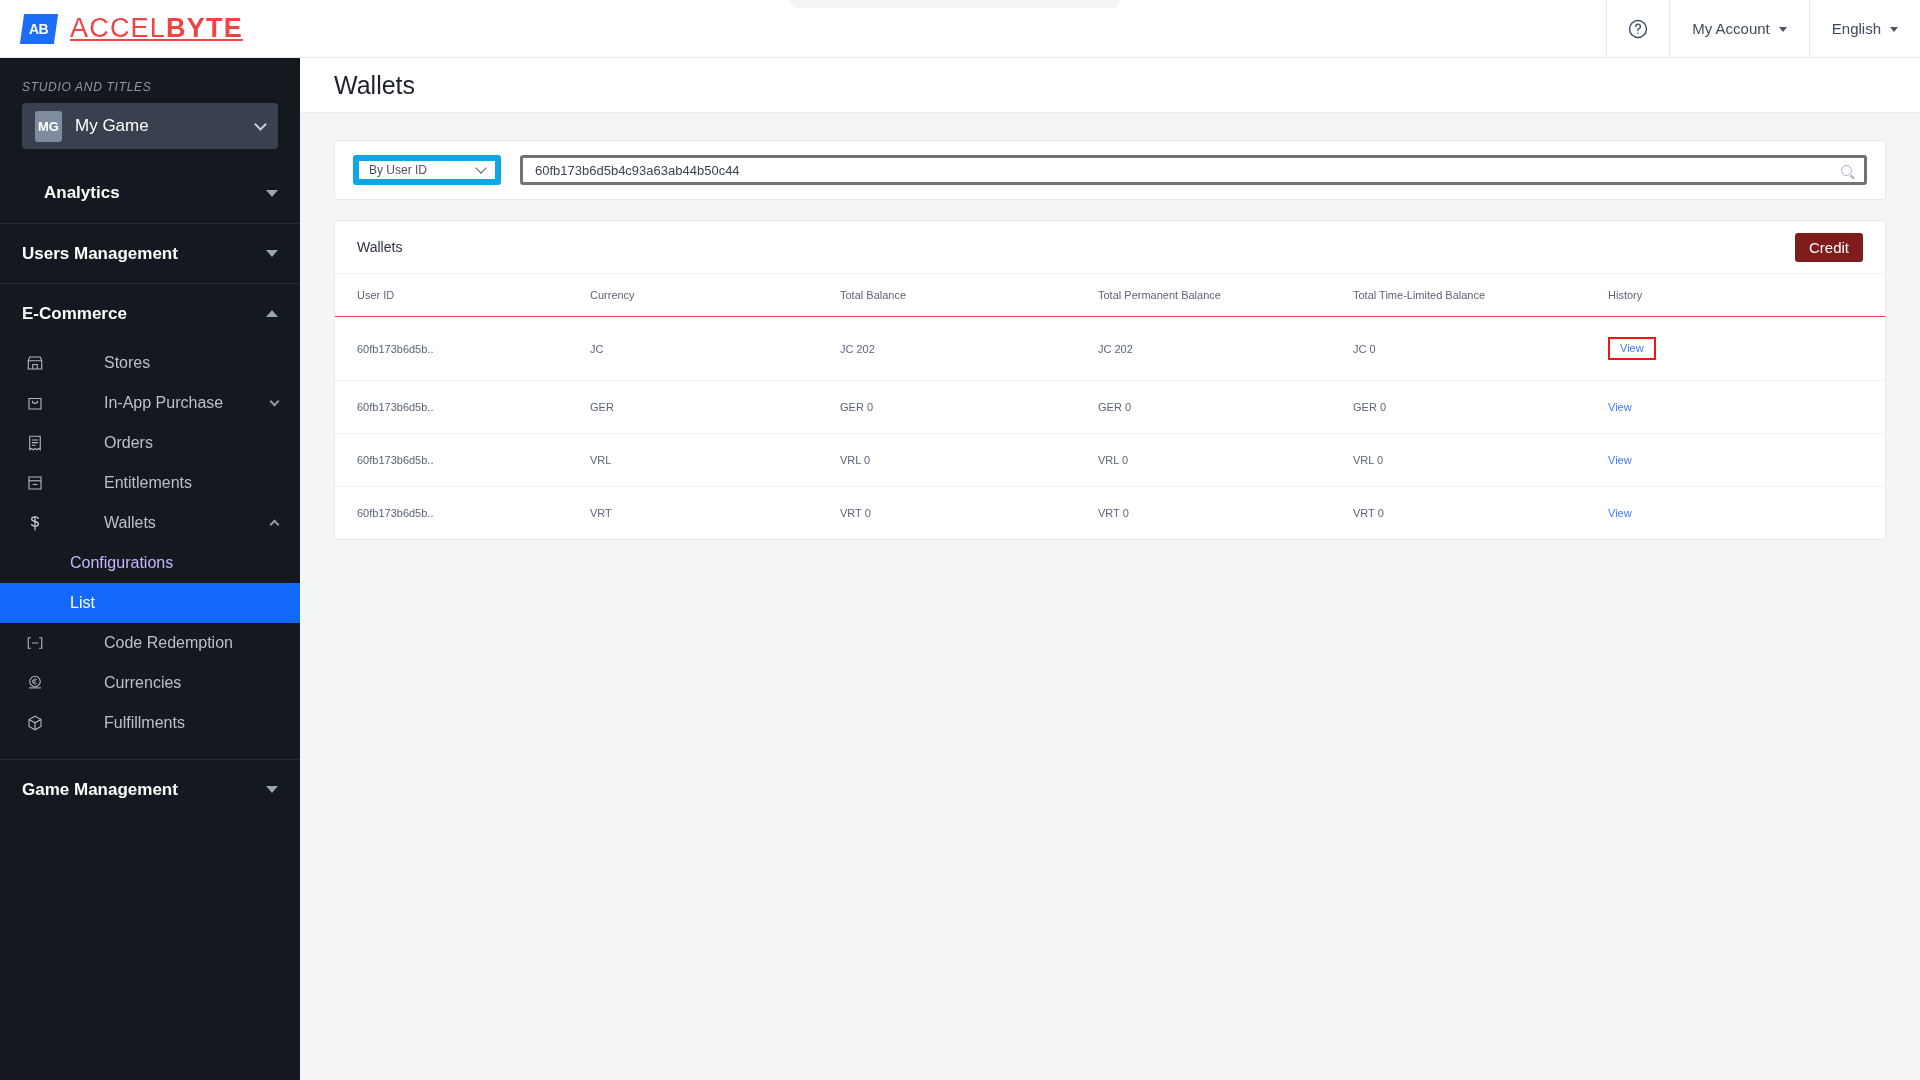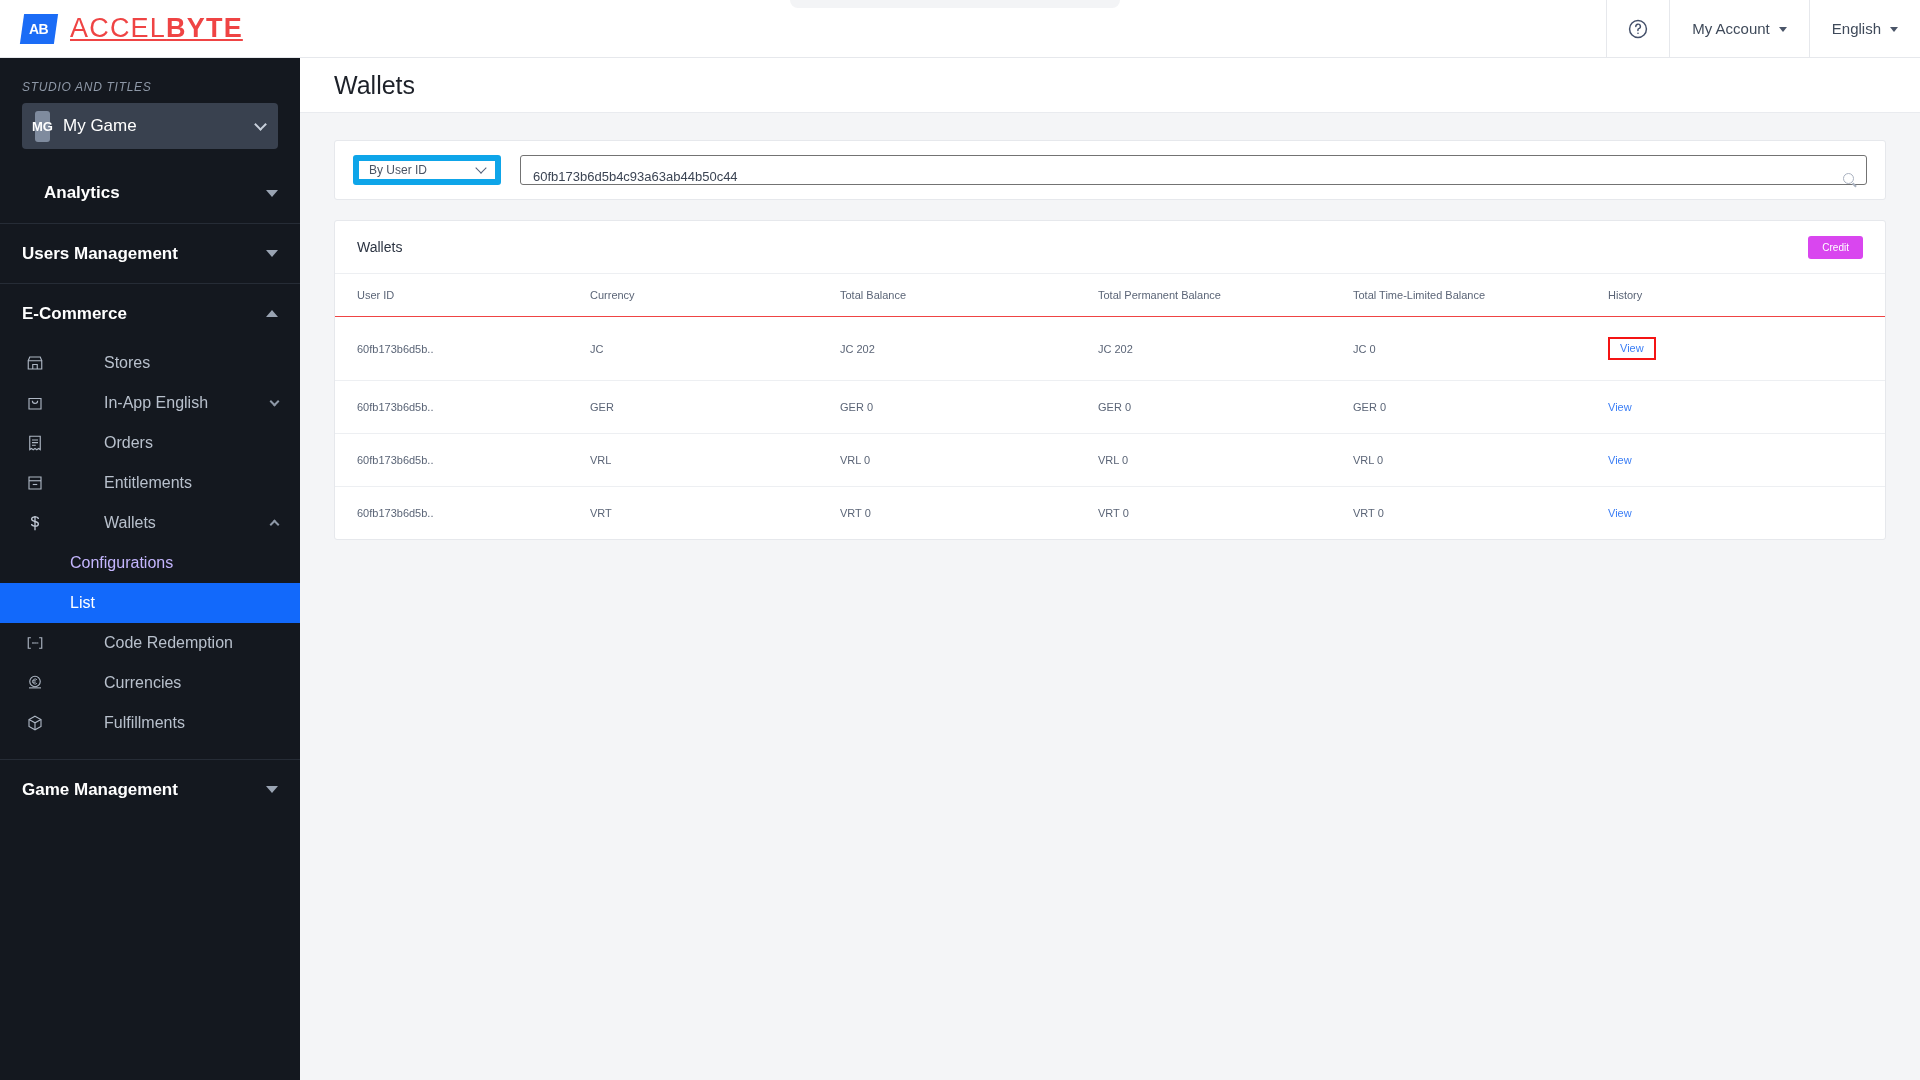--- a/index.html
+++ b/index.html
@@ -57,21 +57,21 @@
   .studio-label {
     font-size: 12px; color: #8e98a7; letter-spacing: 0.7px;
     padding: 22px 0 9px 22px;
     font-style: italic;
   }
   .title-select {
     margin: 0 22px; height: 46px; background: #39414f; border-radius: 4px;
     display: flex; align-items: center; padding: 0 13px; cursor: pointer;
   }
   .title-badge {
-    width: 15px; height: 31px; background: #7f8b9e; border-radius: 3px;
+    width: 27px; height: 31px; background: #7f8b9e; border-radius: 3px;
     color: #fff; font-size: 13px; font-weight: 600;
     display: flex; align-items: center; justify-content: center; margin-right: 13px;
   }
   .title-name { font-size: 17px; color: #fff; flex: 1; }
   .chev-w {
     width: 9px; height: 9px; border-right: 2px solid #c8d0db;
     border-bottom: 2px solid #c8d0db; transform: rotate(45deg); margin-top: -4px;
   }
   .nav-group {
     display: flex; align-items: center; height: 60px; padding: 0 22px;
@@ -123,22 +123,22 @@
     margin: 27px 34px 0 34px; background: #ffffff; border: 1px solid #e6e8ec;
     border-radius: 3px; height: 60px; display: flex; align-items: center; padding: 0 18px;
   }
   .select-box {
     width: 148px; height: 30px; border: 6px solid #0ea5e9; border-radius: 3px;
     display: flex; align-items: center; padding: 0 10px; font-size: 12px;
     color: #4a5464; cursor: pointer; background: #fff;
   }
   .select-box .sel-label { flex: 1; }
   .search-box {
-    flex: 1; margin-left: 19px; height: 30px; border: 1px solid #737373;
-    border-radius: 3px; display: flex; align-items: flex-end; padding: 0 12px;
+    flex: 1; margin-left: 19px; height: 30px; border: 3px solid #737373;
+    border-radius: 3px; display: flex; align-items: center; padding: 0 12px;
     background: #fff;
   }
   .search-val { flex: 1; font-size: 13px; color: #3b4453; }
   .mag {
     width: 11px; height: 11px; border: 1.6px solid #a9b1bf; border-radius: 50%;
     position: relative; cursor: pointer;
   }
   .mag::after {
     content: ''; position: absolute; right: -4px; bottom: -3px;
     width: 5px; height: 1.6px; background: #a9b1bf; transform: rotate(45deg);
@@ -147,21 +147,21 @@
   .table-card {
     margin: 20px 34px 0 34px; background: #ffffff; border: 1px solid #e6e8ec;
     border-radius: 3px;
   }
   .table-head {
     height: 53px; display: flex; align-items: center; padding: 0 22px;
     border-bottom: 1px solid #edeff2;
   }
   .table-head .t-title { flex: 1; font-size: 14px; color: #2c3442; }
   .btn-credit {
-    background: #d946ef; color: #fff; font-size: 10px; border: none;
+    background: #7f1d1d; color: #fff; font-size: 15px; border: none;
     border-radius: 3px; padding: 6px 14px; cursor: pointer;
   }
   .tbl { width: 100%; border-collapse: collapse; table-layout: fixed; }
   .tbl th {
     text-align: left; font-size: 11px; font-weight: 400; color: #5b6577;
     padding: 15px 0 15px 0; border-bottom: 1px solid #ef4444;
   }
   .tbl td {
     font-size: 11px; color: #5b6577; padding: 20px 0;
     border-bottom: 1px solid #edeff2;
@@ -248,21 +248,21 @@
       <span class="txt">Stores</span>
     </div>
 
     <div class="nav-item">
       <span class="ico">
         <svg width="18" height="18" viewBox="0 0 24 24" fill="none" stroke="#aeb7c4" stroke-width="1.5">
           <path d="M4 6h16v14H4z"></path>
             <path d="M8.5 9a3.5 3.5 0 0 0 7 0"></path>
         </svg>
       </span>
-      <span class="txt">In-App English</span>
+      <span class="txt">In-App Purchase</span>
       <span class="chev-sm-d"></span>
     </div>
 
     <div class="nav-item">
       <span class="ico">
         <svg width="18" height="18" viewBox="0 0 24 24" fill="none" stroke="#aeb7c4" stroke-width="1.5">
           <path d="M5 3h14v18l-2.3-1.6L14.4 21 12 19.4 9.6 21 7.3 19.4 5 21z"></path>
           <path d="M8 8h8M8 11.5h8M8 15h5"></path>
         </svg>
       </span>

